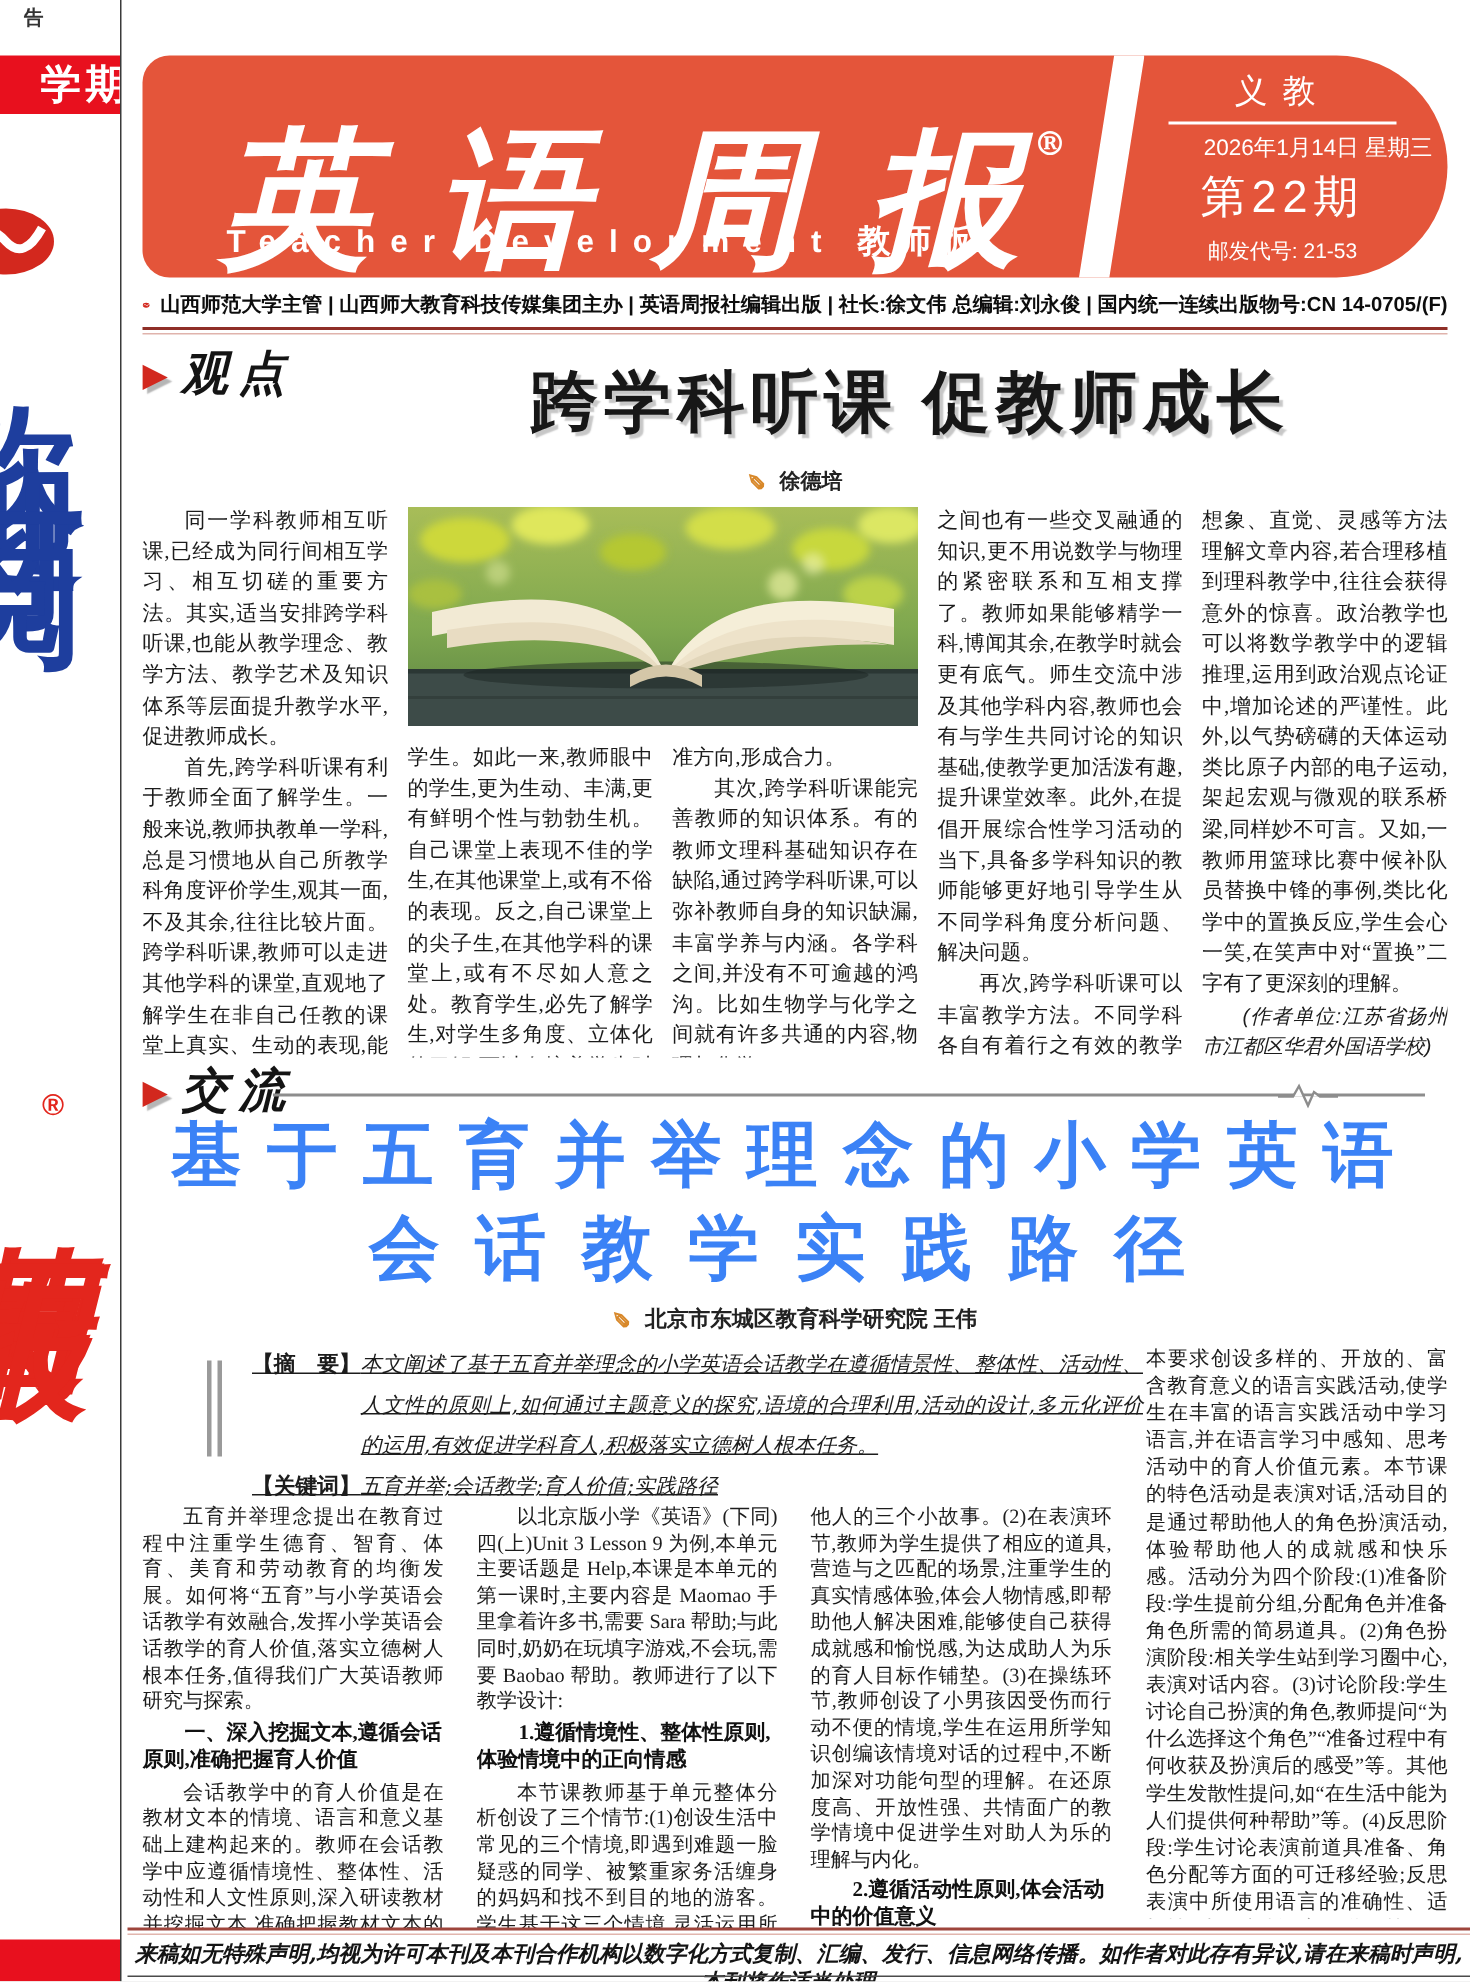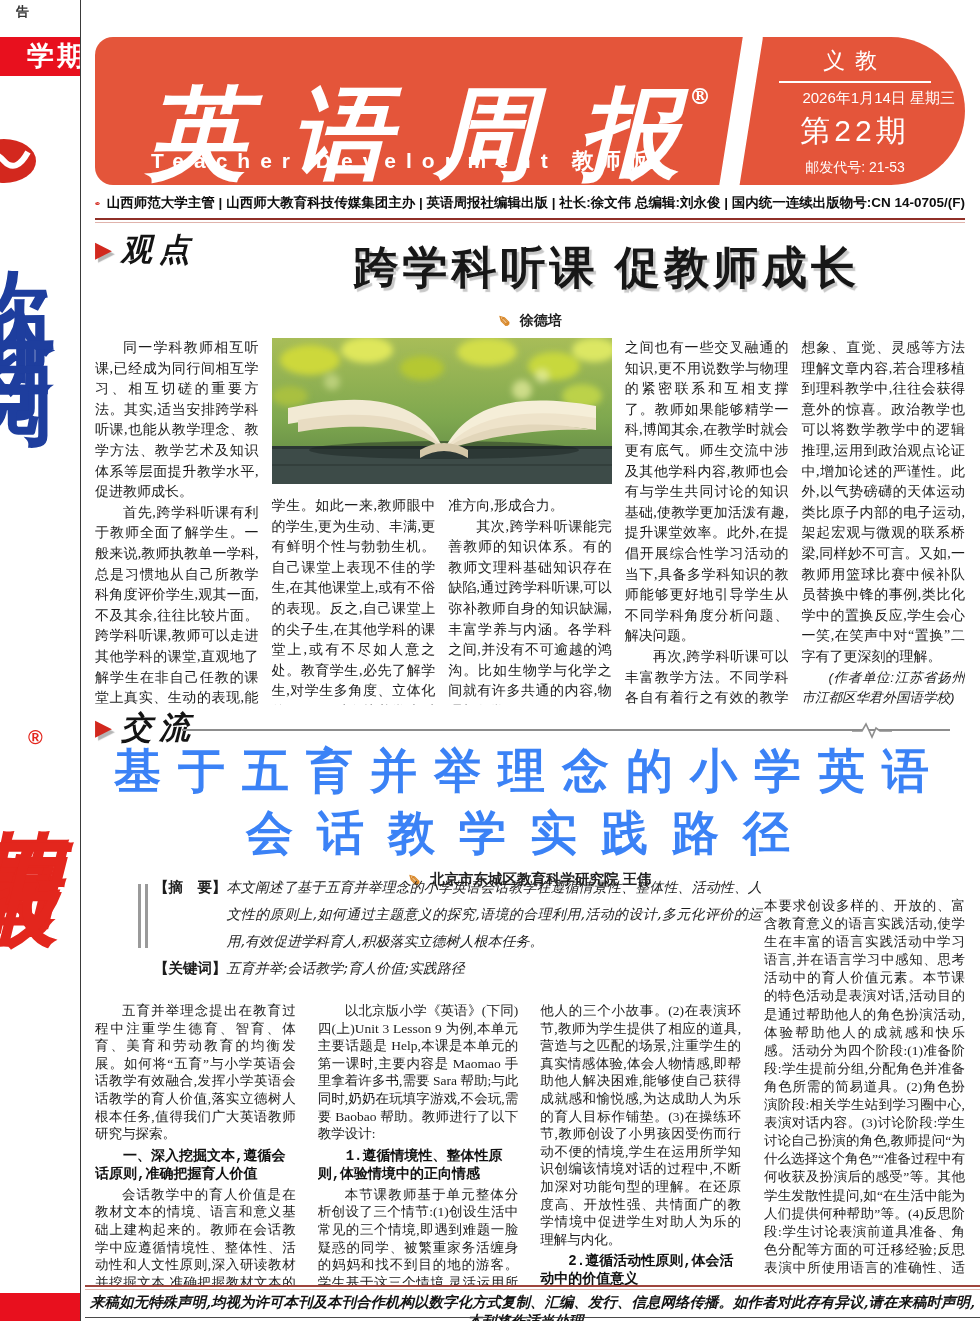--- a/index.html
+++ b/index.html
@@ -60,32 +60,32 @@
   .a1-photo { position:absolute; left:177px; top:0; width:340px; height:146px; }
   p.ind { text-indent:2em; }
   p.cont { text-indent:0; }
   .kaiti { font-family:Liberation Sans, sans-serif; font-style:italic; font-size:13.5px; }
 
   
   .a2-title { position:absolute; left:95px; top:742px; width:870px; text-align:center; font-family:"DejaVu Serif",serif;
     font-weight:bold; color:#3b82f6; }
   .a2-t1 { font-size:47px; letter-spacing:17px; line-height:58px; }
   .a2-t2 { font-size:47px; letter-spacing:24px; line-height:58px; margin-top:4px; }
-  .abstract { position:absolute; left:138px; top:874px; width:624px; display:flex; gap:6px; }
+  .abstract { position:absolute; left:138px; top:897px; width:624px; display:flex; gap:20px;text-decoration:underline; }
   .abs-bars { display:flex; gap:4px; margin-top:10px; }
   .abs-bars i { display:block; width:3px; height:64px; background:#9a9a9a; }
   .abs-row { display:flex; }
   .abs-label { font-family:"Liberation Sans",sans-serif; font-weight:bold; font-size:14.5px; line-height:27px; white-space:nowrap; }
   .abs-text { font-family:"DejaVu Serif",serif; font-style:italic; font-size:14px; line-height:27px; text-align:justify; }
   .b-cols { position:absolute; left:95px; top:1002px; width:646px; height:284px; display:flex; gap:22px;
     font-size:13.5px; line-height:17.6px; text-align:justify; overflow:hidden; }
   .b-cols .col { flex:1; overflow:hidden; }
   .b-col4 { position:absolute; left:764px; top:897px; width:201px; height:382px; font-size:13.5px; line-height:18.1px;
     text-align:justify; overflow:hidden; }
-  .subhead { font-family:Liberation Mono, monospace; font-weight:bold; font-size:14px; line-height:18px;
+  .subhead { font-family:Liberation Serif, serif; font-weight:bold; font-size:14px; line-height:18px;
     text-indent:2em; text-align:left; margin:4px 0 3px; color:#111; }
 
   
   .foot-rule { position:absolute; left:85px; top:1285px; width:895px; height:5px; border-top:2px solid #9e453c; border-bottom:1px solid #e2b6ae; }
   .foot-text { position:absolute; left:85px; top:1293px; width:895px; text-align:center; font-family:"DejaVu Serif",serif;
     font-style:italic; font-weight:bold; font-size:14.5px; color:#141414; }
   .foot-bottom { position:absolute; left:85px; top:1317px; width:895px; border-top:1.5px solid #4a4a4a; }
 </style>
 </head>
 <body>

